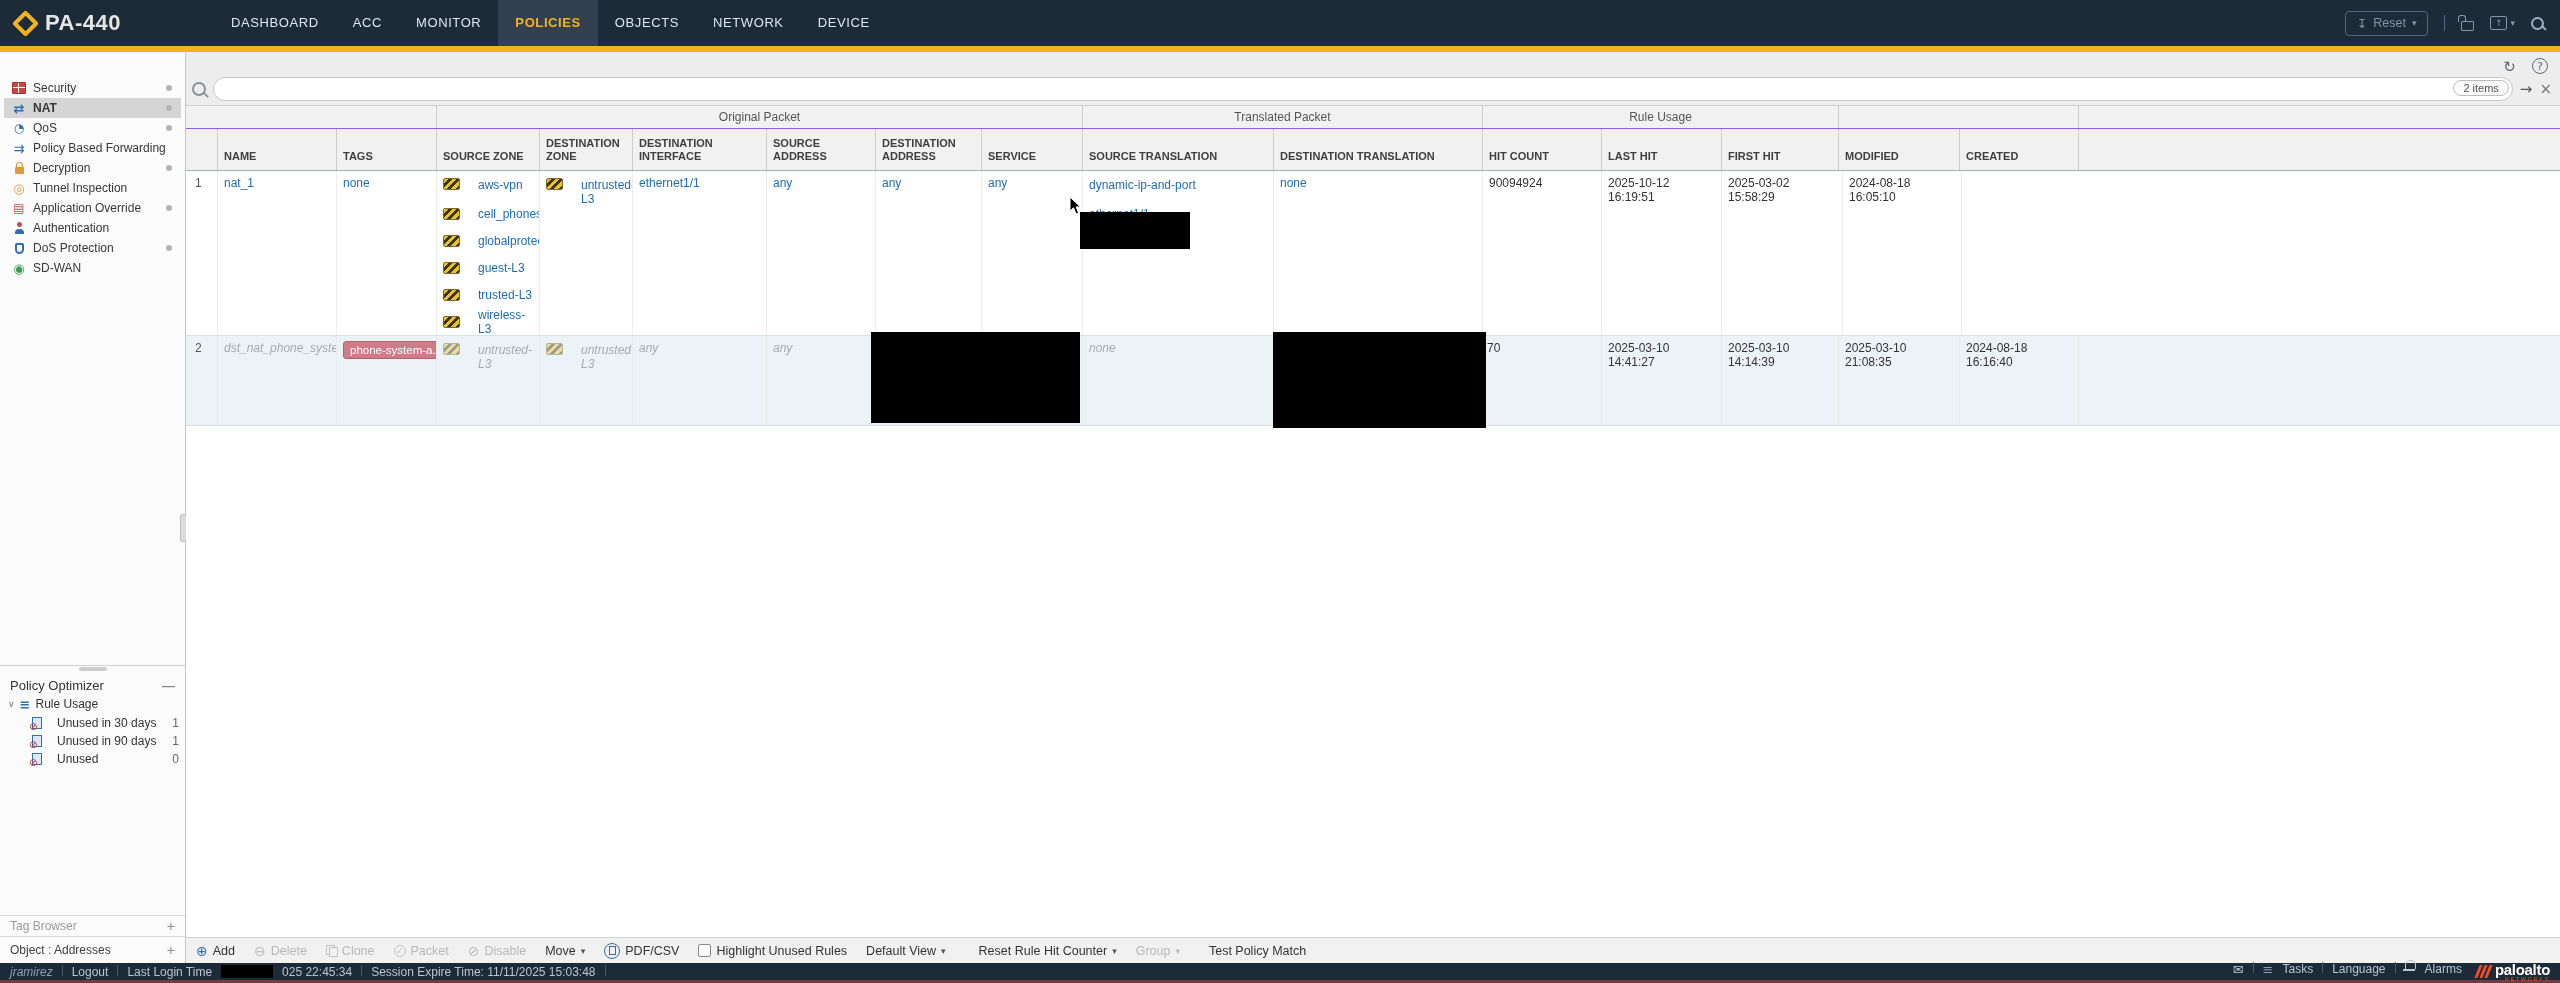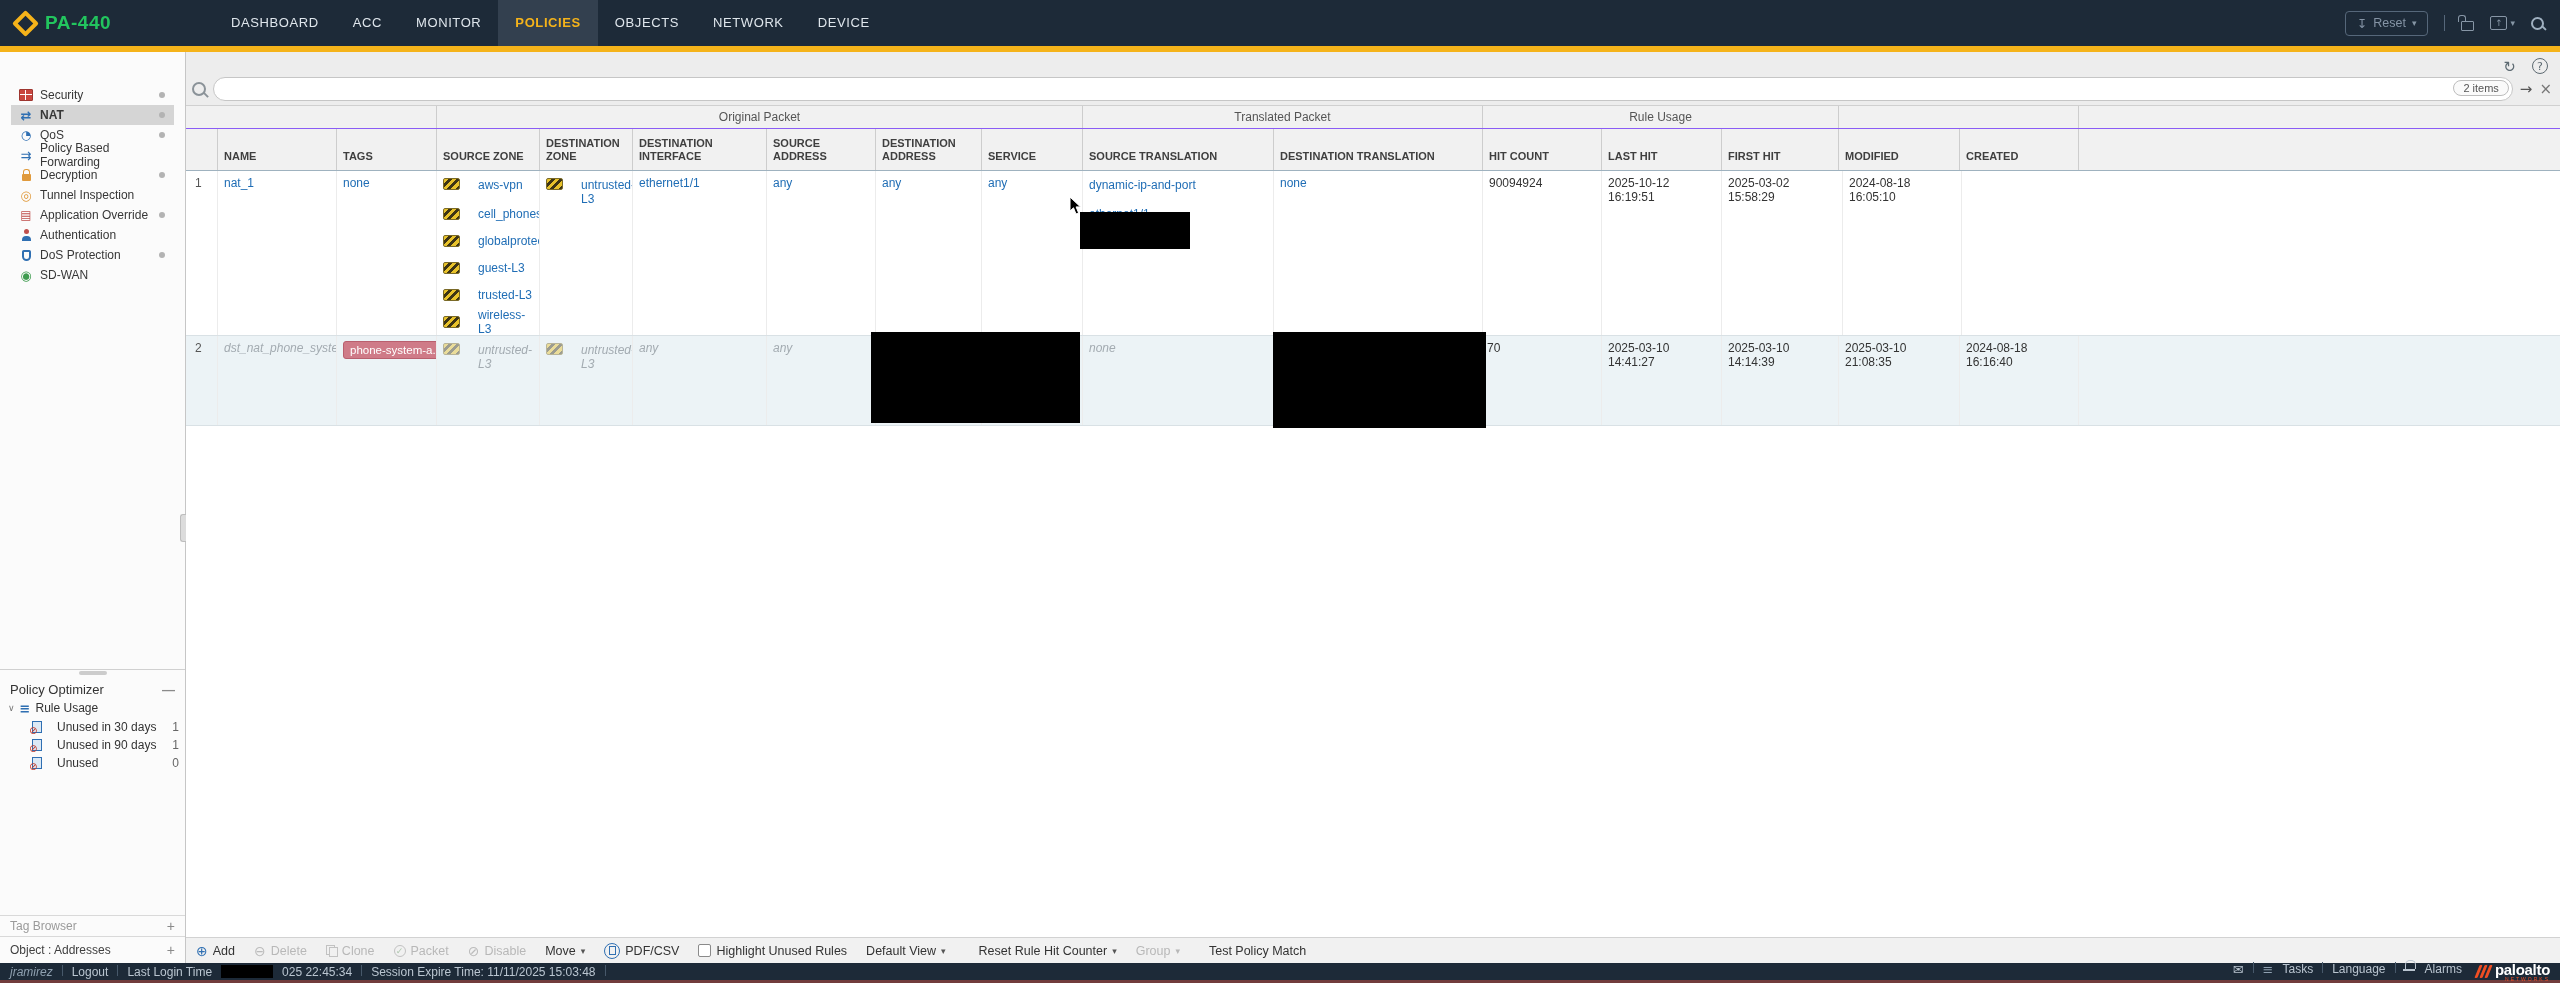--- a/index.html
+++ b/index.html
@@ -4,21 +4,21 @@
 <style>
   html,body{margin:0;padding:0;background:#fff}
   .page{position:relative;width:2560px;height:983px;overflow:hidden;background:#fff;
         font-family:"Liberation Sans",sans-serif;-webkit-font-smoothing:antialiased}
   .ig{font-family:"DejaVu Sans",sans-serif}
 
   
   .nav{height:46px;background:#1d2a38;display:flex;align-items:center;color:#e8edf2}
   .brand{display:flex;align-items:center;gap:10px;padding:0 18px 0 16px;min-width:180px}
   .pamark{width:11px;height:11px;border:4px solid #f5b31a;border-radius:2px;transform:rotate(45deg);box-sizing:content-box}
-  .brandname{font-size:19px;font-weight:bold;letter-spacing:.5px;color:#22c55e}
+  .brandname{font-size:22px;font-weight:bold;letter-spacing:.5px;color:#e5e5e5}
   .tabs{display:flex;height:46px}
   .tab{padding:0 17px;line-height:46px;font-size:13px;letter-spacing:.6px;color:#dfe6ec;cursor:pointer}
   .tab.active{background:#33404f;color:#f5b31a;font-weight:bold}
   .navright{margin-left:auto;display:flex;align-items:center;gap:16px;padding-right:16px}
   .commit{display:flex;align-items:center;gap:6px;border:1.5px solid #56677a;border-radius:4px;
           background:transparent;color:#8594a5;font-size:12.5px;padding:4px 11px;cursor:pointer;font-family:inherit}
   .vsep{width:1px;height:16px;background:#56677a}
   .ic-unlock{width:11px;height:8px;border:1.5px solid #8796a6;border-radius:1px;position:relative;margin-top:6px}
   .ic-unlock::before{content:"";position:absolute;top:-7px;left:-4px;width:6px;height:6px;border:1.5px solid #8796a6;border-bottom:none;border-radius:3px 3px 0 0}
   .ic-save{width:15px;height:12px;border:1.5px solid #8796a6;border-radius:2px;color:#8796a6;font-size:9px;display:flex;align-items:center;justify-content:center}
@@ -26,21 +26,21 @@
   .ic-mag::after{content:"";position:absolute;width:6px;height:2px;background:#9fb0c0;right:-5px;bottom:-1px;transform:rotate(45deg);border-radius:1px}
   .ncaret{color:#8796a6;font-size:9px}
   .accent{height:6px;background:#f5b31a}
 
   
   .app{display:flex;height:911px}
 
   
   .sidebar{width:186px;background:#fbfbfb;border-right:1px solid #c6c6c6;box-sizing:border-box;
            display:flex;flex-direction:column;position:relative}
-  .snav{list-style:none;margin:11px;padding:22px 0 0}
+  .snav{list-style:none;margin:4px;padding:22px 0 0}
   .snav li{height:20px;display:flex;align-items:center;gap:7px;padding:0 8px;font-size:12px;color:#373737;position:relative;cursor:pointer}
   .snav li.sel{background:#d5d5d5;font-weight:bold}
   .si{width:14px;height:14px;display:flex;align-items:center;justify-content:center;font-size:12px;flex:none}
   .dot{position:absolute;right:9px;top:7px;width:6px;height:6px;border-radius:50%;background:#b3b3b3}
   .ic-sec{width:12px;height:10px;background:#c9473f;background-image:linear-gradient(#fff,#fff),linear-gradient(#fff,#fff);
           background-size:100% 1px,1px 100%;background-position:0 4px,5px 0;background-repeat:no-repeat;border:1px solid #9e352f;border-radius:1px}
   .ic-nat::before{content:"⇄";color:#2f6fb2;font-size:13px}
   .ic-qos::before{content:"◔";color:#2f6fb2;font-size:12px}
   .ic-pbf::before{content:"⇉";color:#2f6fb2;font-size:13px}
   .ic-lock{width:9px;height:7px;background:#e09a3c;border-radius:1px;position:relative;margin-top:5px}

